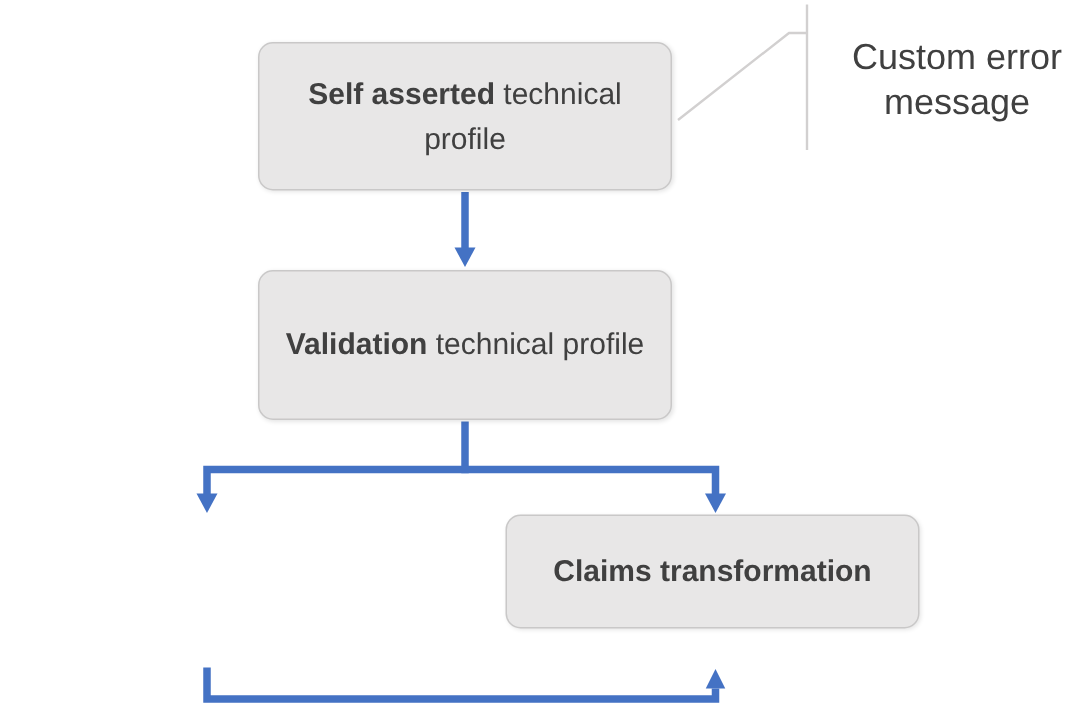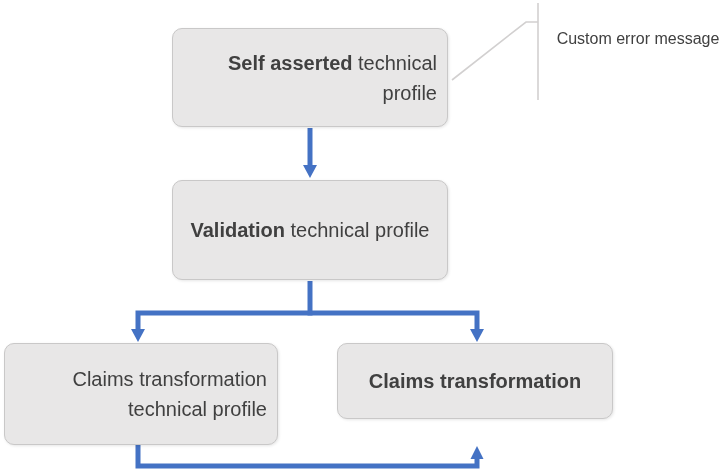--- a/index.html
+++ b/index.html
@@ -41,39 +41,39 @@
   }
   .node {
     position: absolute;
     background: var(--box-fill);
     border: 1.3px solid var(--box-border);
     border-radius: 10px;
     box-shadow: 1px 1px 3px rgba(0,0,0,0.10);
     display: flex;
     align-items: center;
     justify-content: center;
-    text-align: right;
+    text-align: center;
     color: var(--text);
     font-size: 20px;
     line-height: 30px;
     padding: 0 10px;
     box-sizing: border-box;
   }
   .node b { font-weight: bold; }
   .node-self-asserted   { left: 172px; top: 28px;  width: 276px; height: 99px; }
   .node-validation      { left: 172px; top: 180px; width: 276px; height: 100px; }
   .node-claims-tp       { left: 4px;   top: 343px; width: 274px; height: 102px; }
   .node-claims-transform{ left: 337px; top: 343px; width: 276px; height: 76px; }
   .annotation {
     position: absolute;
     left: 552px; top: 24px;
     width: 172px;
     text-align: center;
     color: var(--text);
-    font-size: 16px;
+    font-size: 24px;
     line-height: 30px;
   }
 </style>
 </head>
 <body>
 
 <div class="canvas">
 
   <svg class="connector-layer" width="727" height="470" viewBox="0 0 727 470" xmlns="http://www.w3.org/2000/svg">
 
@@ -96,23 +96,20 @@
   </svg>
 
   <div class="node node-self-asserted">
     <span><b>Self asserted</b><span> technical profile</span></span>
   </div>
 
   <div class="node node-validation">
     <span><b>Validation</b><span> technical profile</span></span>
   </div>
 
-  <div class="node node-claims-tp">
-    <span><b></b><span>Claims transformation technical profile</span></span>
-  </div>
 
   <div class="node node-claims-transform">
     <span><b>Claims transformation</b><span></span></span>
   </div>
 
   <div class="annotation">Custom error message</div>
 
 </div>
 
 </body></html>

